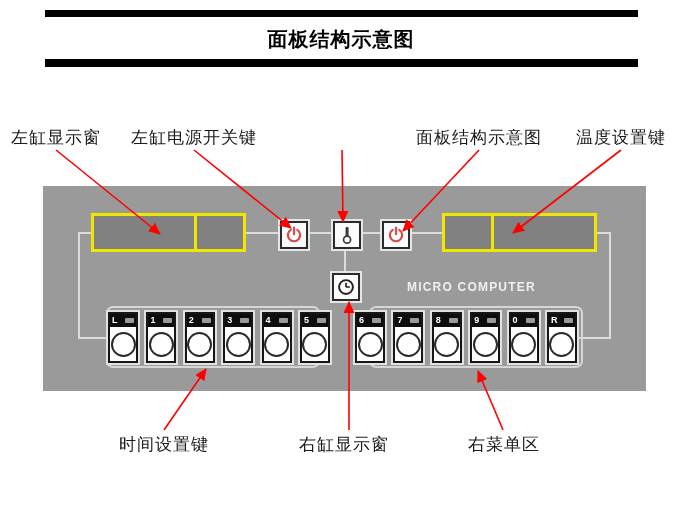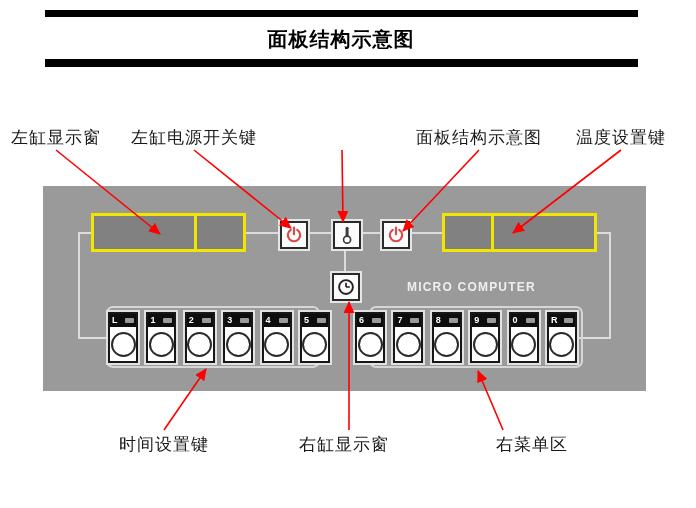--- a/index.html
+++ b/index.html
@@ -9,21 +9,21 @@
   .bar{position:absolute;background:#000;}
   .bar.top{left:45px;top:10px;width:593px;height:7px;}
   .bar.bottom{left:45px;top:59px;width:593px;height:8px;}
   .title{position:absolute;left:341px;top:26px;transform:translateX(-50%);
          font-size:20px;font-weight:bold;color:#000;white-space:nowrap;letter-spacing:1px;}
   
   .lbl{position:absolute;transform:translateX(-50%);font-size:17px;color:#1a1a1a;
        white-space:nowrap;letter-spacing:1px;}
   .lt{top:126px;} .lb{top:433px;}
   .lt1{left:56px;} .lt2{left:194px;} .lt3{left:341px;} .lt4{left:479px;} .lt5{left:621px;}
-  .lb1{left:164px;} .lb2{left:344px;} .lb3{left:504px;margin-left:28px;}
+  .lb1{left:164px;} .lb2{left:344px;} .lb3{left:504px;}
   
   .panel{position:absolute;left:43px;top:186px;width:603px;height:205px;background:#9a9a9a;}
   .conn{position:absolute;background:#dcdcdc;}
   
   .display{position:absolute;top:27px;height:33px;border:3px solid #f2e500;display:flex;}
   .display .cell{height:100%;background:#818181;}
   .display .cell + .cell{border-left:3px solid #f2e500;}
   .disp-left{left:48px;width:149px;}
   .disp-right{left:399px;width:149px;}
   .cell-big{width:100px;} .cell-small{flex:1;}

